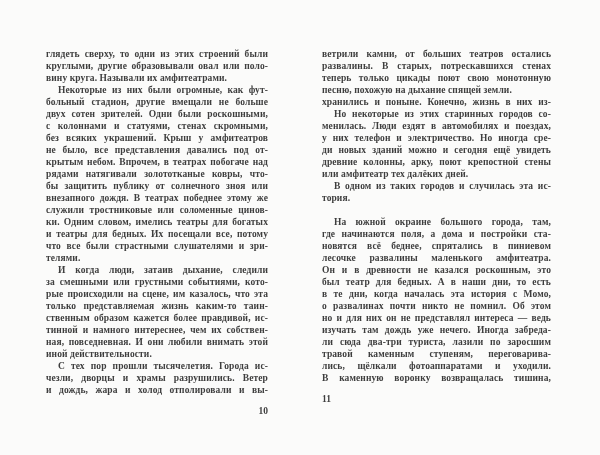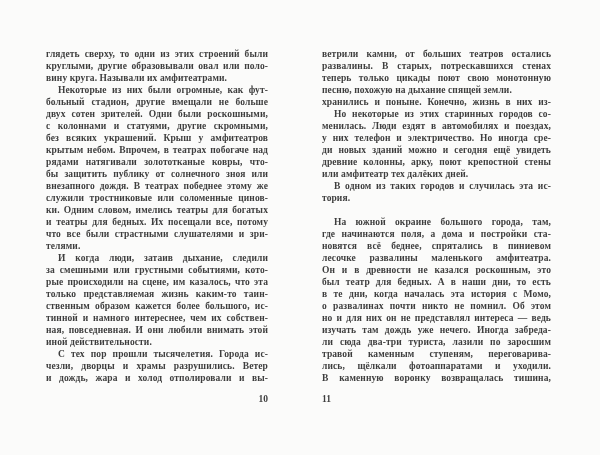--- a/index.html
+++ b/index.html
@@ -43,36 +43,37 @@
 <div class="spread" style="background: rgb(251, 251, 250); color: rgb(62, 62, 62);">
 
   <div class="page page-left">
     <div>
         <div class="line">глядеть сверху, то одни из этих строений были</div>
         <div class="line">круглыми, другие образовывали овал или поло-</div>
         <div class="line para-end">вину круга. Называли их амфитеатрами.</div>
         <div class="line indent">Некоторые из них были огромные, как фут-</div>
         <div class="line">больный стадион, другие вмещали не больше</div>
         <div class="line">двух сотен зрителей. Одни были роскошными,</div>
-        <div class="line">с колоннами и статуями, другие скромными,</div>
+        <div class="line">с колоннами и статуями, стенах скромными,</div>
         <div class="line">без всяких украшений. Крыш у амфитеатров</div>
+        <div class="line">не было, все представления давались под от-</div>
         <div class="line">крытым небом. Впрочем, в театрах побогаче над</div>
         <div class="line">рядами натягивали золототканые ковры, что-</div>
         <div class="line">бы защитить публику от солнечного зноя или</div>
         <div class="line">внезапного дождя. В театрах победнее этому же</div>
         <div class="line">служили тростниковые или соломенные цинов-</div>
         <div class="line">ки. Одним словом, имелись театры для богатых</div>
         <div class="line">и театры для бедных. Их посещали все, потому</div>
         <div class="line">что все были страстными слушателями и зри-</div>
         <div class="line para-end">телями.</div>
         <div class="line indent">И когда люди, затаив дыхание, следили</div>
         <div class="line">за смешными или грустными событиями, кото-</div>
         <div class="line">рые происходили на сцене, им казалось, что эта</div>
         <div class="line">только представляемая жизнь каким-то таин-</div>
-        <div class="line">ственным образом кажется более большого, ис-</div>
+        <div class="line">ственным образом кажется более правдивой, ис-</div>
         <div class="line">тинной и намного интереснее, чем их собствен-</div>
         <div class="line">ная, повседневная. И они любили внимать этой</div>
         <div class="line para-end">иной действительности.</div>
         <div class="line indent">С тех пор прошли тысячелетия. Города ис-</div>
         <div class="line">чезли, дворцы и храмы разрушились. Ветер</div>
         <div class="line">и дождь, жара и холод отполировали и вы-</div>
       </div>
     <div class="page-number num-left">10</div>
   </div>
 

